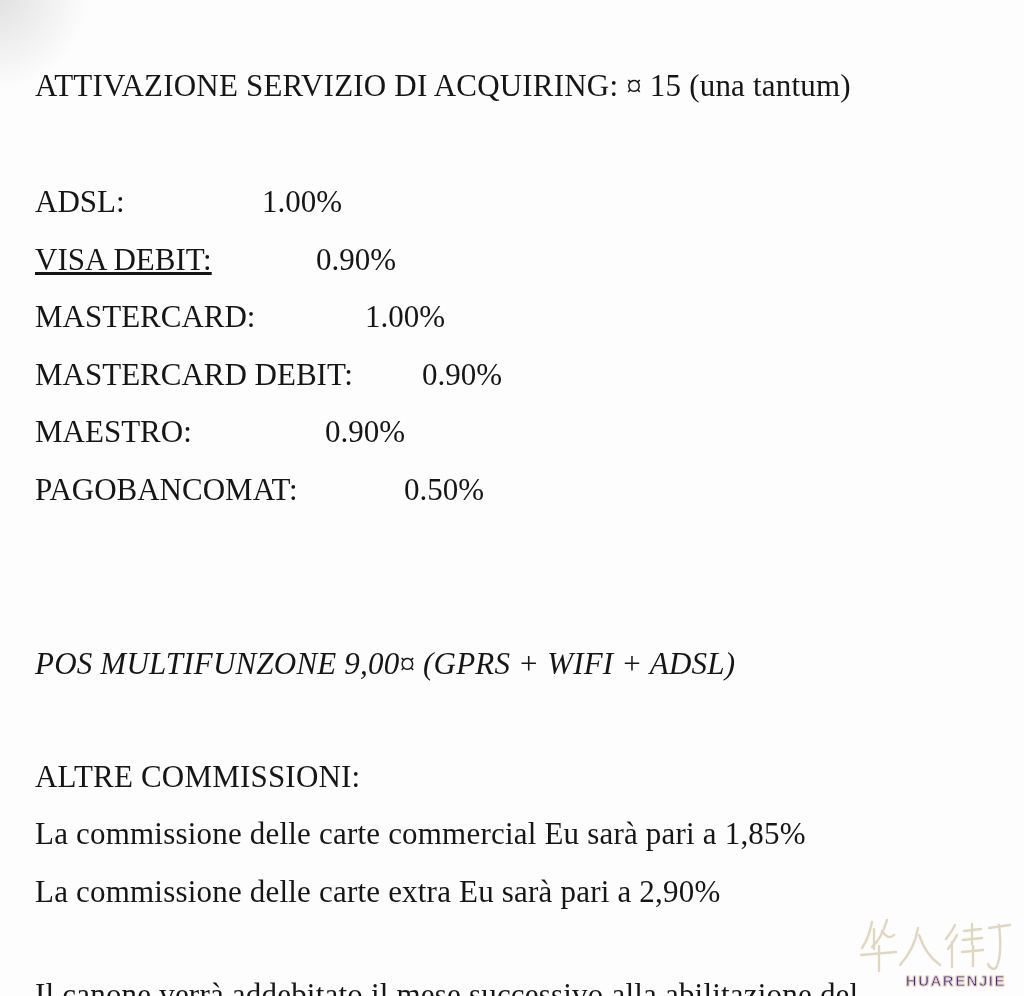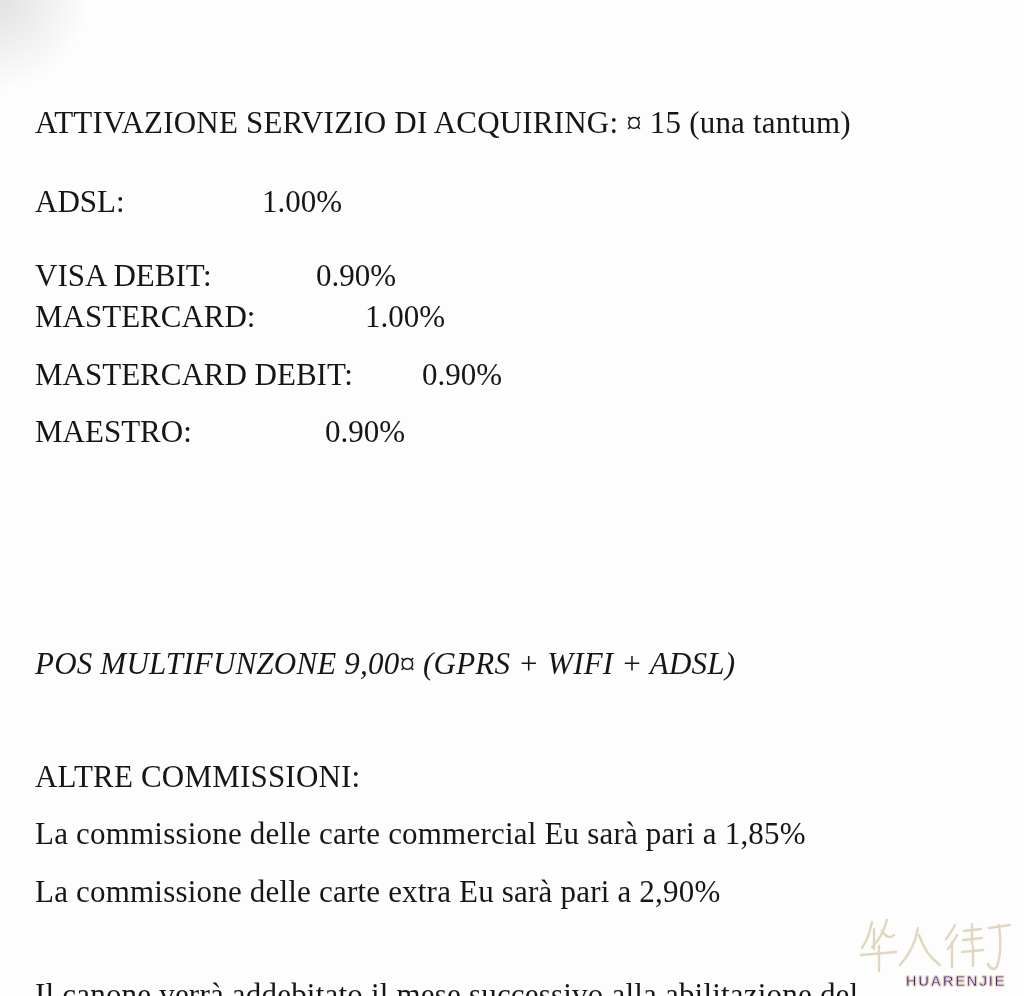--- a/index.html
+++ b/index.html
@@ -28,25 +28,25 @@
     background: radial-gradient(circle at -1% -1%, rgba(110,110,110,0.22), rgba(110,110,110,0) 7%);
   }
   .line {
     position: absolute;
     left: 35px;
     font-size: 31px;
     line-height: 36px;
     white-space: nowrap;
     letter-spacing: 0.2px;
   }
-  .title       { top: 68px; margin-top: 37px;  }
+  .title       { top: 68px;  }
   .rate-row    { position: absolute; left: 35px; right: 0; font-size: 31px; line-height: 36px; white-space: nowrap; }
   .rate-row .val { position: absolute; top: 0; }
   .r1 { top: 184px; } .r1 .val { left: 227px; }
-  .r2 { top: 258px; } .r2 .val { left: 281px; }
+  .r2 { top: 242px; text-decoration: underline; } .r2 .val { left: 281px; }
   .r3 { top: 299px; } .r3 .val { left: 330px; }
   .r4 { top: 357px; } .r4 .val { left: 387px; }
   .r5 { top: 414px; } .r5 .val { left: 290px; }
   .r6 { top: 472px; } .r6 .val { left: 369px; }
   .monthly1    { top: 588px; }
   .monthly2    { top: 646px; font-style: italic; }
   .altre       { top: 759px; }
   .commercial  { top: 816px; }
   .extra       { top: 874px; }
   .cutline     { top: 977px; }
@@ -102,20 +102,24 @@
     <span class="val">1.00%</span>
   </div>
   <div class="rate-row r4">
     <span class="lbl">MASTERCARD DEBIT:</span>
     <span class="val">0.90%</span>
   </div>
   <div class="rate-row r5">
     <span class="lbl">MAESTRO:</span>
     <span class="val">0.90%</span>
   </div>
+  <div class="rate-row r6">
+    <span class="lbl">PAGOBANCOMAT:</span>
+    <span class="val">0.50%</span>
+  </div>
 
   <div class="line monthly2">POS MULTIFUNZONE 9,00¤ (GPRS + WIFI + ADSL)</div>
 
   <div class="line altre">ALTRE COMMISSIONI:</div>
   <div class="line commercial">La commissione delle carte commercial Eu sarà pari a 1,85%</div>
   <div class="line extra">La commissione delle carte extra Eu sarà pari a 2,90%</div>
 
   <div class="line cutline">Il canone verrà addebitato il mese successivo alla abilitazione del</div>
 
   <div class="watermark">

